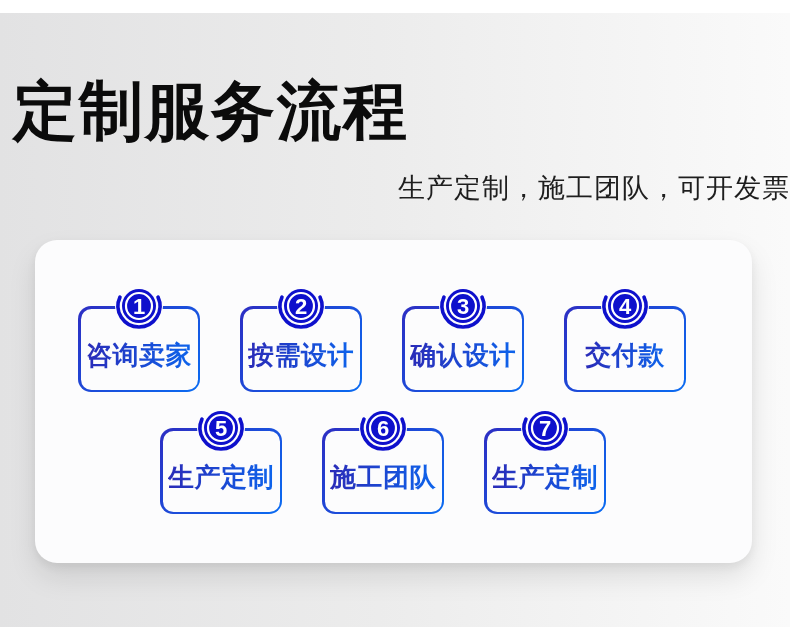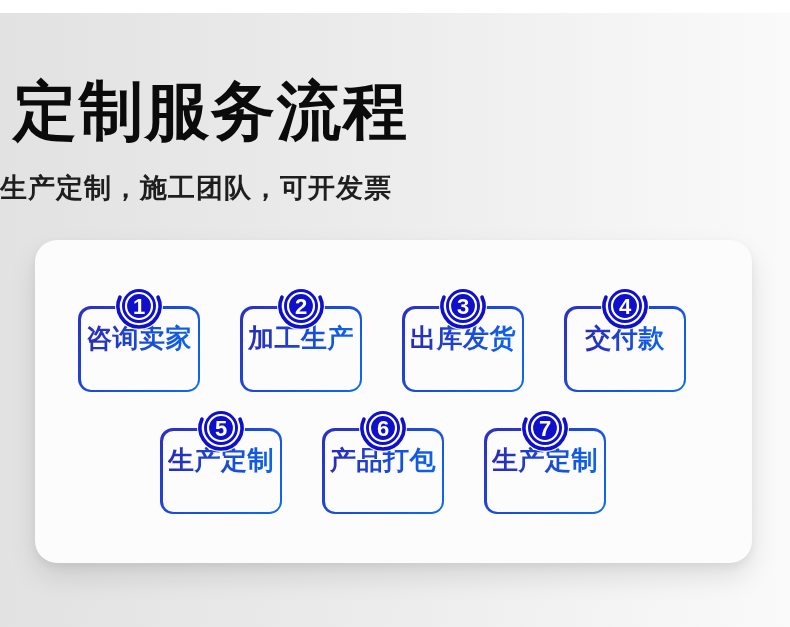--- a/index.html
+++ b/index.html
@@ -22,22 +22,22 @@
   }
   .page-title{
     position:absolute;left:0;top:68px;width:790px;height:86px;
     line-height:86px;text-align:left;
     font-size:64px;font-weight:900;letter-spacing:2px;
     color:var(--title-color,#0b0b0b);
     margin-left:13px;
   }
   .page-subtitle{
     position:absolute;left:0;top:170px;width:790px;height:36px;
-    line-height:36px;text-align:left;
-    font-size:27px;font-weight:700;letter-spacing:1px;
+    line-height:36px;text-align:right;
+    font-size:27px;font-weight:400;letter-spacing:1px;
     color:var(--subtitle-color,#1e1e1e);
   }
   .card{
     position:absolute;left:35px;top:240px;width:717px;height:323px;
     border-radius:22px;
     background:var(--card-bg,#fcfcfd);
     box-shadow:0 14px 28px rgba(0,0,0,0.10), 0 4px 10px rgba(0,0,0,0.06);
   }
   .row{position:absolute;display:flex;gap:40px;}
   .row-1{left:43px;top:66px;}
@@ -45,21 +45,21 @@
   .step{
     position:relative;width:122px;height:86px;border-radius:13px;
     background:linear-gradient(135deg,
       var(--border-blue-start,#2d2ec3) 0%,
       var(--border-blue-end,#0a6cf2) 100%);
     padding:2.5px;box-sizing:border-box;
   }
   .step-inner{
     width:117px;height:81px;border-radius:10.5px;
     background:var(--card-bg,#fcfcfd);
-    display:flex;align-items:flex-start;justify-content:center;
+    display:flex;align-items:center;justify-content:center;
     padding-top:12px;box-sizing:border-box;
   }
   .step-label{
     font-size:26px;font-weight:700;letter-spacing:0.5px;
     color:var(--text-blue-end,#0d64ec);
     white-space:nowrap;
   }
   @supports (-webkit-background-clip:text){
     .step-label{
       background:linear-gradient(90deg,
@@ -107,36 +107,36 @@
             <path class="arc" d="M 6.97 17.13 A 21 21 0 1 0 45.03 17.13"></path>
             <circle class="disc" cx="26" cy="26" r="17"></circle>
             <circle class="ring" cx="26" cy="26" r="13"></circle>
             <text class="num" x="26" y="26.8" text-anchor="middle" dominant-baseline="central">1</text>
           </svg>
         </div>
       </div>
 
       <div class="step">
         <div class="step-inner">
-          <span class="step-label">加工生产</span>
+          <span class="step-label">按需设计</span>
         </div>
         <div class="badge">
           <svg width="52" height="52" viewBox="0 0 52 52">
             <circle class="backing" cx="26" cy="26" r="24"></circle>
             <path class="arc" d="M 6.97 17.13 A 21 21 0 1 0 45.03 17.13"></path>
             <circle class="disc" cx="26" cy="26" r="17"></circle>
             <circle class="ring" cx="26" cy="26" r="13"></circle>
             <text class="num" x="26" y="26.8" text-anchor="middle" dominant-baseline="central">2</text>
           </svg>
         </div>
       </div>
 
       <div class="step">
         <div class="step-inner">
-          <span class="step-label">出库发货</span>
+          <span class="step-label">确认设计</span>
         </div>
         <div class="badge">
           <svg width="52" height="52" viewBox="0 0 52 52">
             <circle class="backing" cx="26" cy="26" r="24"></circle>
             <path class="arc" d="M 6.97 17.13 A 21 21 0 1 0 45.03 17.13"></path>
             <circle class="disc" cx="26" cy="26" r="17"></circle>
             <circle class="ring" cx="26" cy="26" r="13"></circle>
             <text class="num" x="26" y="26.8" text-anchor="middle" dominant-baseline="central">3</text>
           </svg>
         </div>
@@ -171,21 +171,21 @@
             <path class="arc" d="M 6.97 17.13 A 21 21 0 1 0 45.03 17.13"></path>
             <circle class="disc" cx="26" cy="26" r="17"></circle>
             <circle class="ring" cx="26" cy="26" r="13"></circle>
             <text class="num" x="26" y="26.8" text-anchor="middle" dominant-baseline="central">5</text>
           </svg>
         </div>
       </div>
 
       <div class="step">
         <div class="step-inner">
-          <span class="step-label">产品打包</span>
+          <span class="step-label">施工团队</span>
         </div>
         <div class="badge">
           <svg width="52" height="52" viewBox="0 0 52 52">
             <circle class="backing" cx="26" cy="26" r="24"></circle>
             <path class="arc" d="M 6.97 17.13 A 21 21 0 1 0 45.03 17.13"></path>
             <circle class="disc" cx="26" cy="26" r="17"></circle>
             <circle class="ring" cx="26" cy="26" r="13"></circle>
             <text class="num" x="26" y="26.8" text-anchor="middle" dominant-baseline="central">6</text>
           </svg>
         </div>

